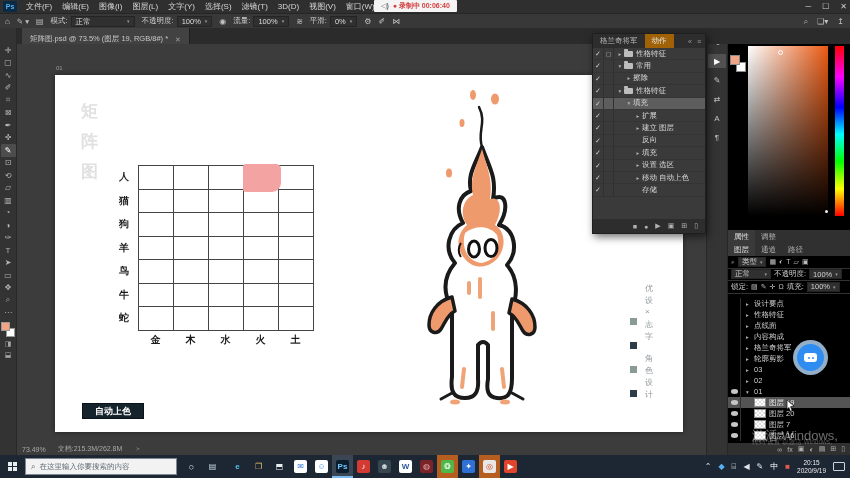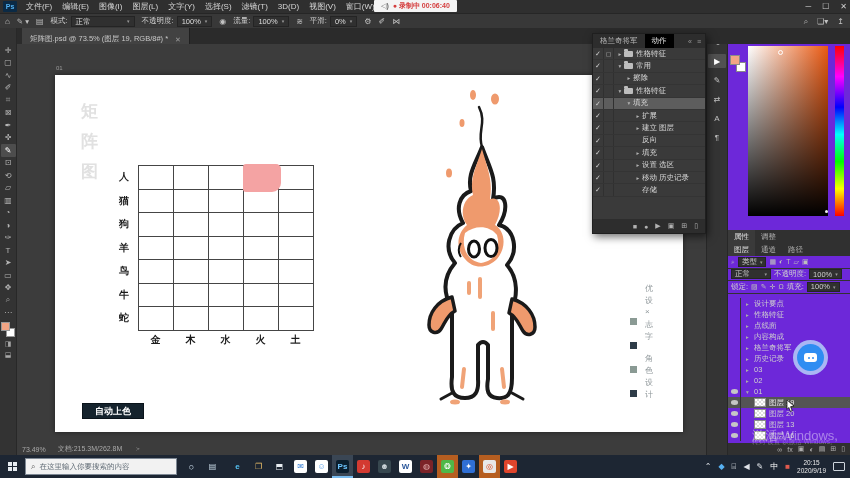--- a/index.html
+++ b/index.html
@@ -62,40 +62,40 @@
   .cap-sq{position:absolute;width:7px;height:7px}
   .uisdc-badge{position:absolute;left:27px;top:328px;width:62px;height:16px;background:#15232d;color:#fff;
                font-size:9px;font-weight:bold;display:flex;align-items:center;justify-content:center;border:1px solid #0a131a}
   .fire-svg{position:absolute;left:330px;top:8px}
 
   
   .actions-panel{position:absolute;left:592px;top:33px;width:114px;height:201px;background:#3a3a3a;
                  border:1px solid #1f1f1f;box-shadow:2px 3px 8px rgba(0,0,0,.55);z-index:40;font-size:7.5px}
   .ap-head{height:14px;background:#2d2d2d;display:flex;align-items:center}
   .ap-tab{padding:0 7px;line-height:14px;color:#b5b5b5}
-  .ap-tab.active{background:#000000;color:#e4e4e4}
+  .ap-tab.active{background:#a16207;color:#e4e4e4}
   .ap-head-ics{margin-left:auto;display:flex;gap:5px;padding-right:4px;color:#9a9a9a;font-size:7px}
   .ap-row{height:12.4px;display:flex;align-items:center;border-bottom:1px solid #343434;color:#d9d9d9}
   .ap-row.selected{background:#5d5d5d}
   .ap-check{width:11px;text-align:center;color:#d0d0d0;font-size:7px;border-right:1px solid #303030;align-self:stretch;line-height:12.4px}
   .ap-modal{width:10px;text-align:center;color:#bdbdbd;font-size:6px;border-right:1px solid #303030;align-self:stretch;line-height:12.4px}
   .ap-arrow{width:8px;text-align:center;color:#b0b0b0;font-size:5.5px}
   .folder-ic{width:9px;height:6px;background:#bdbdbd;border-radius:1px;position:relative;margin-right:3px;flex:none}
   .folder-ic::before{content:"";position:absolute;left:0;top:-2px;width:4px;height:2px;background:#bdbdbd;border-radius:1px 1px 0 0}
   .ap-foot{position:absolute;left:0;right:0;bottom:0;height:14px;background:#2d2d2d;display:flex;justify-content:flex-end;
            align-items:center;gap:7px;padding-right:7px;color:#b2b2b2;font-size:7px}
 
   
   .dock{position:absolute;right:122px;top:28px;bottom:23px;width:22px;background:#343434;border-left:1px solid #272727;
         border-right:1px solid #272727;display:flex;flex-direction:column;align-items:center;padding-top:7px;gap:5px;z-index:20}
   .dock-ic{width:18px;height:14px;display:flex;align-items:center;justify-content:center;color:#c0c0c0;font-size:8px}
   .dock-ic.active{background:#515151;color:#fff;border-radius:1px}
 
   
-  .rpanel{position:absolute;right:0;top:28px;width:122px;bottom:23px;background:#6d28d9;z-index:20;font-size:7.5px}
+  .rpanel{position:absolute;right:0;top:28px;width:122px;bottom:23px;background:#000000;z-index:20;font-size:7.5px}
   .cp-head{height:14px;background:#303030;display:flex;align-items:center}
   .cp-tab{padding:0 7px;line-height:14px;color:#b5b5b5}
   .cp-tab.active{background:#3a3a3a;color:#e4e4e4}
   .cp-menu{margin-left:auto;padding-right:4px;color:#9a9a9a;font-size:7px}
   .cp-body{position:relative;height:188px}
   .cp-sw-fg{position:absolute;left:2px;top:13px;width:10px;height:10px;border:1px solid #8a8a8a;z-index:2}
   .cp-sw-bg{position:absolute;left:8px;top:20px;width:10px;height:10px;border:1px solid #8a8a8a;background:#fff}
   .cp-grad{position:absolute;left:20px;top:4px;width:80px;height:170px;
            background-image:linear-gradient(to bottom,rgba(0,0,0,0),#000),linear-gradient(to right,#fff,#ea5a13)}
   .cp-grad-marker{position:absolute;left:50px;top:8px;width:5px;height:5px;border:1px solid #fff;border-radius:50%;z-index:3}
@@ -464,21 +464,21 @@
           <div class="ap-modal"></div>
           <div style="width: 20px;"></div>
           <div class="ap-arrow">▸</div>
           <div>设置 选区</div>
         </div>
         <div class="ap-row">
           <div class="ap-check">✓</div>
           <div class="ap-modal"></div>
           <div style="width: 20px;"></div>
           <div class="ap-arrow">▸</div>
-          <div>移动 历史记录</div>
+          <div>移动 自动上色</div>
         </div>
         <div class="ap-row">
           <div class="ap-check">✓</div>
           <div class="ap-modal"></div>
           <div style="width: 20px;"></div>
           <div class="ap-arrow"></div>
           <div>存储</div>
         </div>
       </div>
     <div class="ap-foot" id="apfoot">
@@ -587,21 +587,21 @@
           <div>内容构成</div>
         </div>
         <div class="lrow">
           <div class="eyecol"></div>
           <div class="larrow">▸</div>
           <div>格兰奇将军</div>
         </div>
         <div class="lrow">
           <div class="eyecol"></div>
           <div class="larrow">▸</div>
-          <div>历史记录</div>
+          <div>轮廓剪影</div>
         </div>
         <div class="lrow">
           <div class="eyecol"></div>
           <div class="larrow">▸</div>
           <div>03</div>
         </div>
         <div class="lrow">
           <div class="eyecol"></div>
           <div class="larrow">▸</div>
           <div>02</div>
@@ -631,21 +631,21 @@
           <div class="larrow"></div>
           <div class="thumb"></div>
           <div>图层 20</div>
         </div>
         <div class="lrow">
           <div class="eyecol">
             <div class="eye"></div>
           </div>
           <div class="larrow"></div>
           <div class="thumb"></div>
-          <div>图层 13</div>
+          <div>图层 7</div>
         </div>
         <div class="lrow">
           <div class="eyecol">
             <div class="eye"></div>
           </div>
           <div class="larrow"></div>
           <div class="thumb"></div>
           <div>图层 16</div>
         </div>
       </div>

